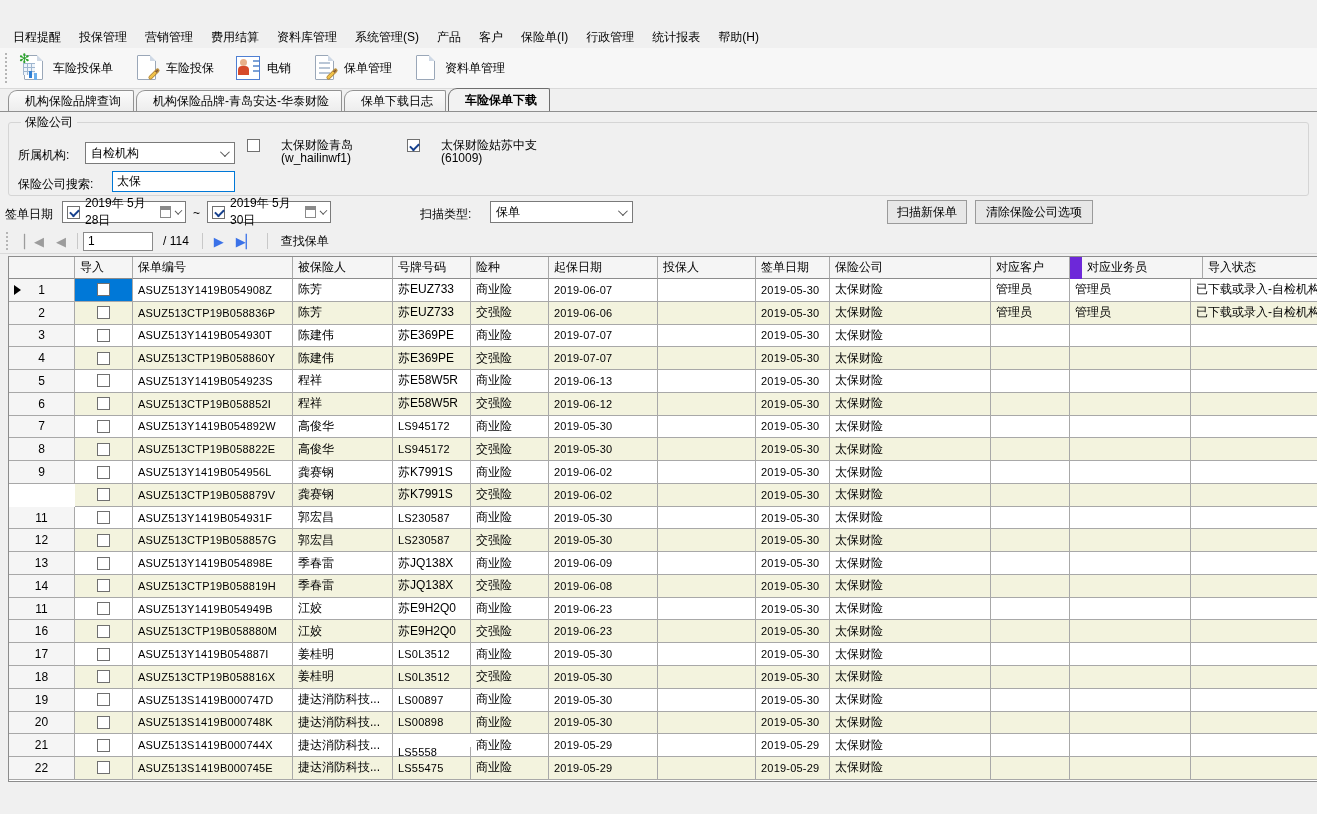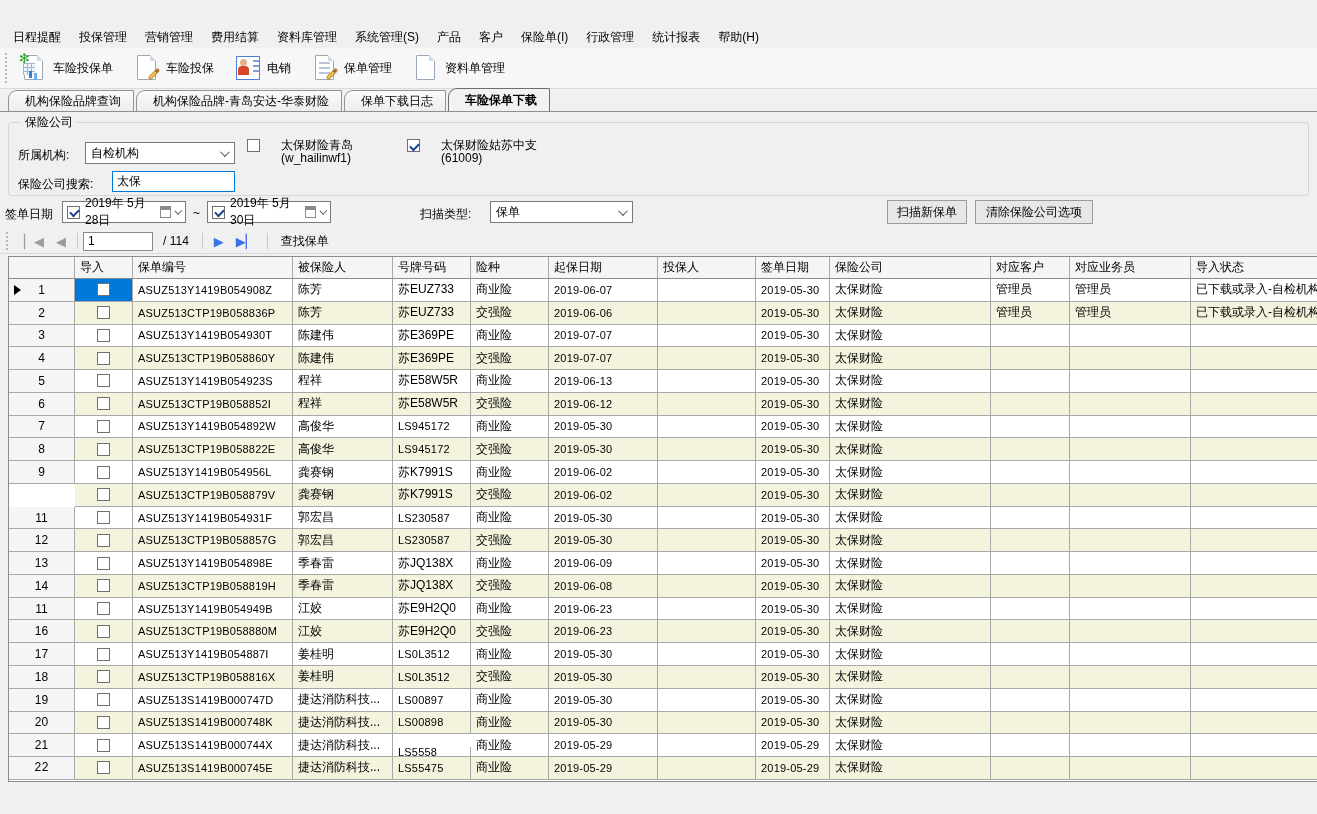--- a/index.html
+++ b/index.html
@@ -249,21 +249,21 @@
         <div class="g-cell" style="width: 58px;">导入</div>
         <div class="g-cell" style="width: 160px;">保单编号</div>
         <div class="g-cell" style="width: 100px;">被保险人</div>
         <div class="g-cell" style="width: 78px;">号牌号码</div>
         <div class="g-cell" style="width: 78px;">险种</div>
         <div class="g-cell" style="width: 109px;">起保日期</div>
         <div class="g-cell" style="width: 98px;">投保人</div>
         <div class="g-cell" style="width: 74px;">签单日期</div>
         <div class="g-cell" style="width: 161px;">保险公司</div>
         <div class="g-cell" style="width: 79px;">对应客户</div>
-        <div class="g-cell" style="width: 121px;">对应业务员</div>
+        <div class="g-cell" style="width: 121px; margin-left: 12px;">对应业务员</div>
         <div class="g-cell" style="width: 250px;">导入状态</div>
       </div>
       <div class="g-row">
         <div class="g-cell rowhdr" style="width: 66px;">1<span class="row-arrow"></span></div>
         <div class="g-cell ck sel" style="width: 58px;">
           <span class="cb"></span>
         </div>
         <div class="g-cell mono" style="width: 160px;">ASUZ513Y1419B054908Z</div>
         <div class="g-cell" style="width: 100px;">陈芳</div>
         <div class="g-cell" style="width: 78px;">苏EUZ733</div>
@@ -610,21 +610,21 @@
         <div class="g-cell" style="width: 78px;">商业险</div>
         <div class="g-cell mono" style="width: 109px;">2019-05-29</div>
         <div class="g-cell" style="width: 98px;"></div>
         <div class="g-cell mono" style="width: 74px;">2019-05-29</div>
         <div class="g-cell" style="width: 161px;">太保财险</div>
         <div class="g-cell" style="width: 79px;"></div>
         <div class="g-cell" style="width: 121px;"></div>
         <div class="g-cell" style="width: 250px;"></div>
       </div>
       <div class="g-row">
-        <div class="g-cell rowhdr" style="width: 66px; font-family: Liberation Mono, monospace;">22</div>
+        <div class="g-cell rowhdr" style="width: 66px;">22</div>
         <div class="g-cell ck alt" style="width: 58px;">
           <span class="cb"></span>
         </div>
         <div class="g-cell alt mono" style="width: 160px;">ASUZ513S1419B000745E</div>
         <div class="g-cell alt" style="width: 100px;">捷达消防科技...</div>
         <div class="g-cell alt mono" style="width: 78px;">LS55475</div>
         <div class="g-cell alt" style="width: 78px;">商业险</div>
         <div class="g-cell alt mono" style="width: 109px;">2019-05-29</div>
         <div class="g-cell alt" style="width: 98px;"></div>
         <div class="g-cell alt mono" style="width: 74px;">2019-05-29</div>

